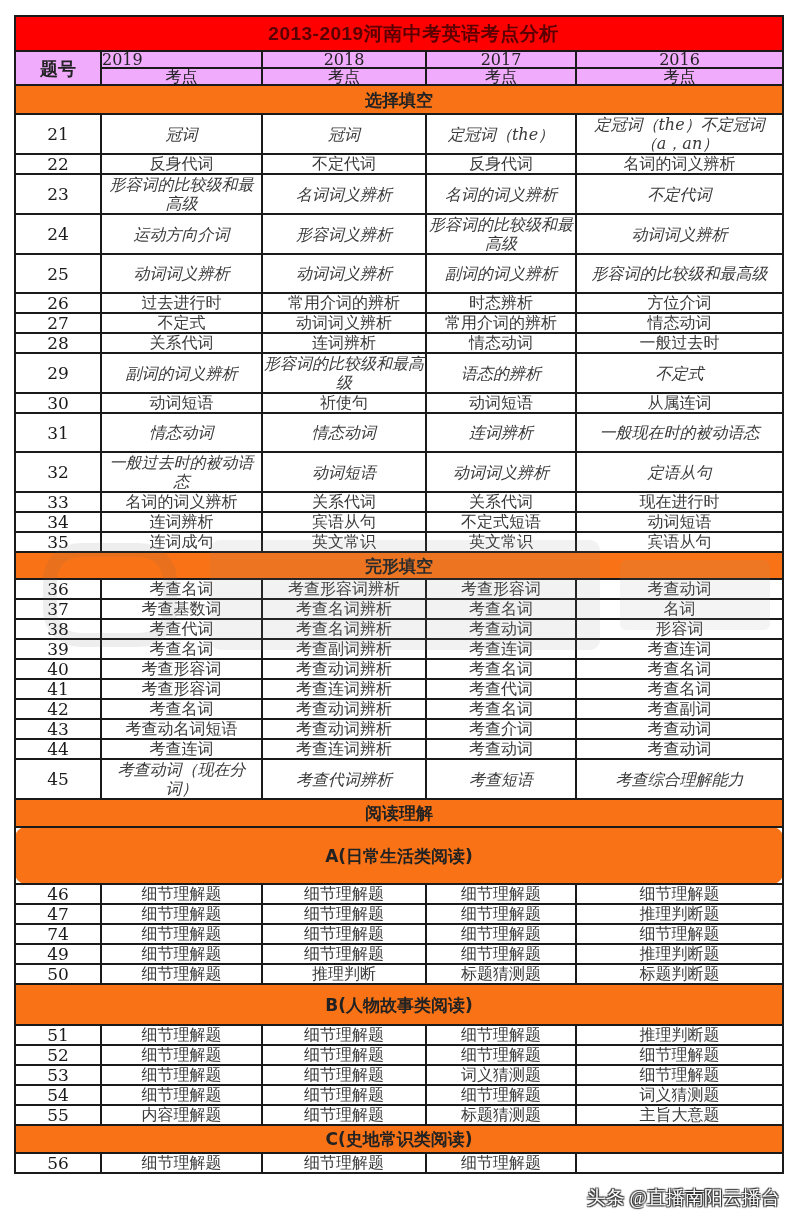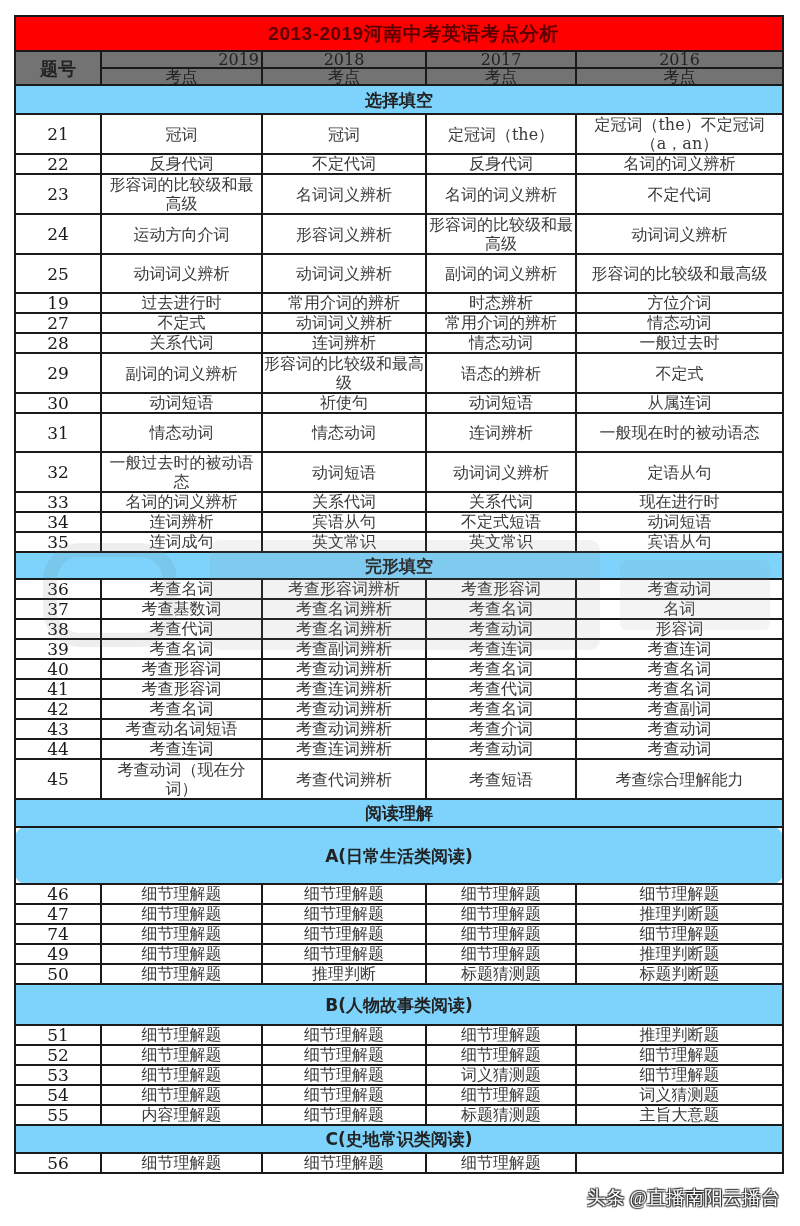--- a/index.html
+++ b/index.html
@@ -6,29 +6,29 @@
   body { width: 800px; height: 1226px; position: relative; overflow: hidden;
          font-family: "DejaVu Serif", "Liberation Serif", serif; color: #333; }
   #sheet { position: absolute; left: 14px; top: 15px; width: 768px; }
   table { border-collapse: collapse; width: 768px; table-layout: fixed; }
   td { border: 2px solid #1a1a1a; padding: 0; text-align: center; vertical-align: middle;
        font-size: 16px; line-height: 18px; overflow: hidden; color: #3a3a3a; }
   col.c0 { width: 86px; } col.c1 { width: 161px; } col.c2 { width: 164px; }
   col.c3 { width: 150px; } col.c4 { width: 207px; }
   .title td { background: #ff0000; color: #5a0000; font-weight: bold; font-size: 19px; height: 33px;
               font-family: "Liberation Sans", "DejaVu Sans", sans-serif; letter-spacing: 0.5px; padding-left: 29px; }
-  .hdr td { background: #737373; color: #222; font-size: 16px; height: 15px; line-height: 15px; }
+  .hdr td { background: #f0abfc; color: #222; font-size: 16px; height: 15px; line-height: 15px; }
   .hdr td.qn { font-weight: bold; font-size: 18px; font-family: "DejaVu Sans", sans-serif; }
-  .hdr td.yr-first { text-align: right; padding-right: 2px; }
-  .sec td { background: #7dd3fc; color: #222; font-weight: bold; font-size: 17px;
+  .hdr td.yr-first { text-align: left; padding-right: 2px; }
+  .sec td { background: #f97316; color: #222; font-weight: bold; font-size: 17px;
             font-family: "DejaVu Sans", sans-serif; }
   .num { color: #1a1a1a; font-size: 17px; }
   tr.h1 td { height: 17px; }
   tr.h2 td { height: 37px; }
-  td.wrap { line-height: 19px; }
+  td.wrap { line-height: 19px; font-style: italic; }
   #watermark-bg { position: absolute; left: 40px; top: 530px; width: 740px; height: 130px;
                   pointer-events: none; opacity: 0.10; }
   #watermark-corner { position: absolute; right: 20px; top: 1185px; font-size: 19px;
                       font-family: Liberation Serif, serif; color: #ffffff;
                       text-shadow: 1px 1px 1px #333, -1px -1px 1px #333, 1px -1px 1px #333, -1px 1px 1px #333; }
 </style>
 </head>
 <body>
 
 <div id="sheet">
@@ -89,21 +89,21 @@
           <td class="wrap">动词词义辨析</td>
         </tr>
         <tr class="h2">
           <td class="num">25</td>
           <td class="wrap">动词词义辨析</td>
           <td class="wrap">动词词义辨析</td>
           <td class="wrap">副词的词义辨析</td>
           <td class="wrap">形容词的比较级和最高级</td>
         </tr>
         <tr class="h1">
-          <td class="num">19</td>
+          <td class="num">26</td>
           <td>过去进行时</td>
           <td>常用介词的辨析</td>
           <td>时态辨析</td>
           <td>方位介词</td>
         </tr>
         <tr class="h1">
           <td class="num">27</td>
           <td>不定式</td>
           <td>动词词义辨析</td>
           <td>常用介词的辨析</td>

